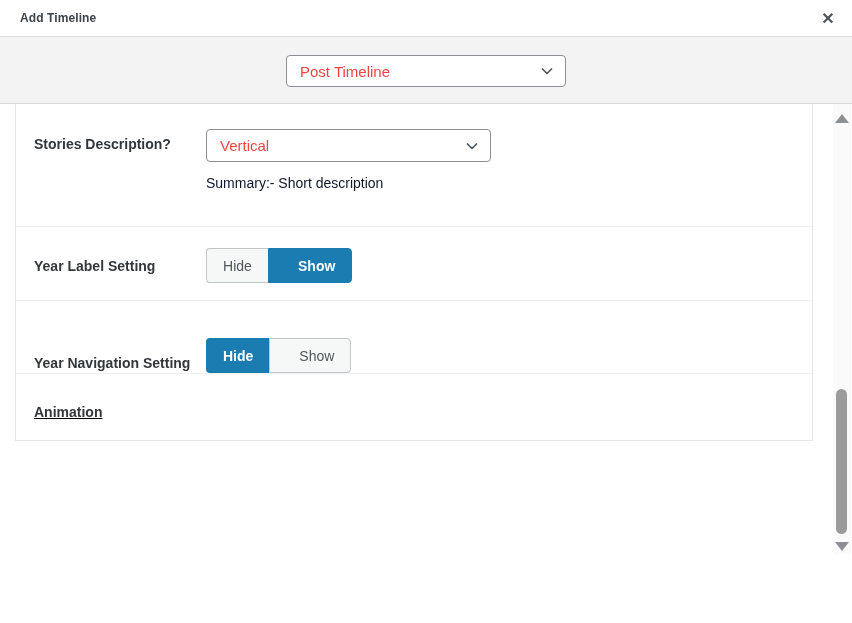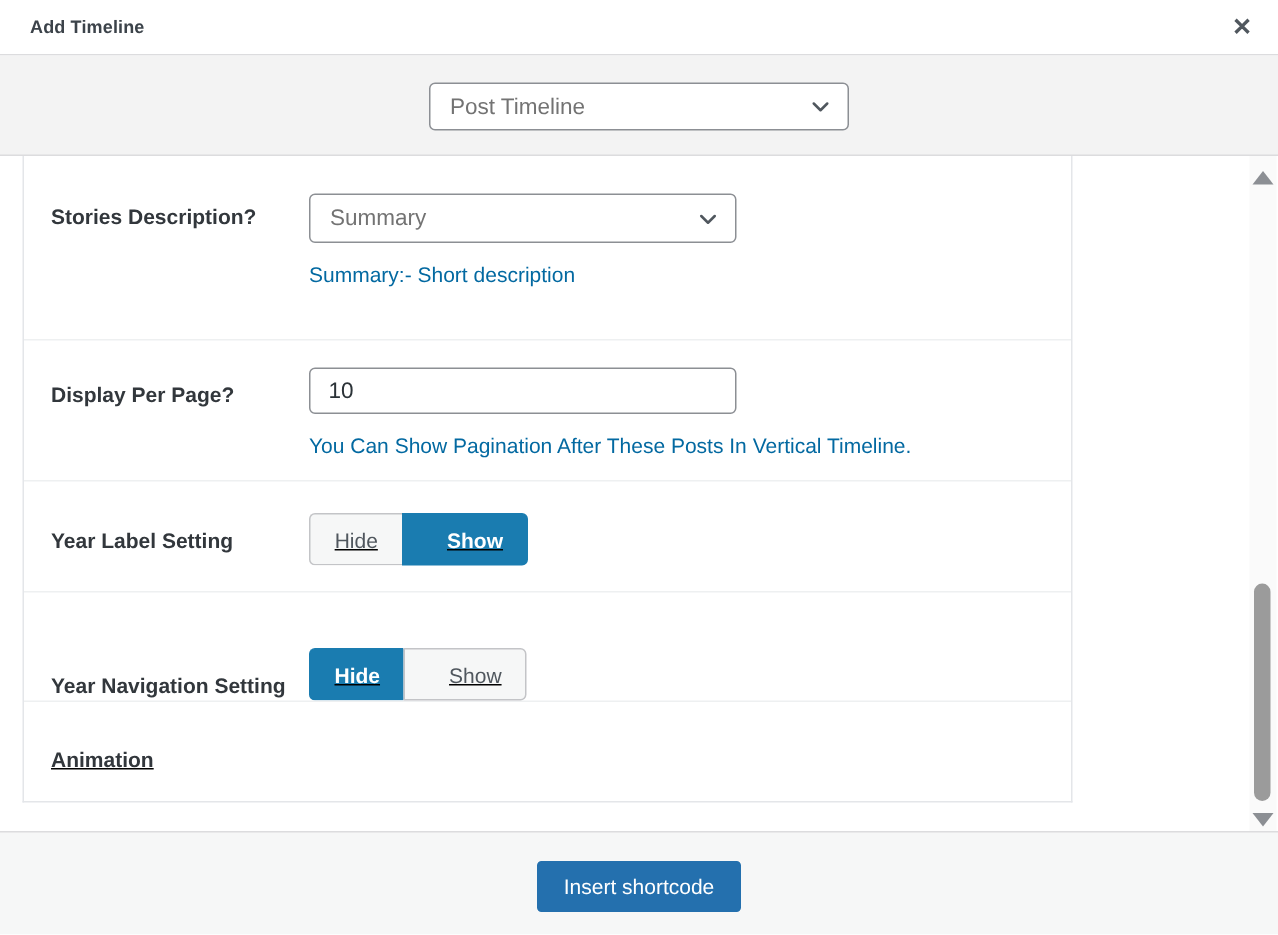--- a/index.html
+++ b/index.html
@@ -14,47 +14,47 @@
   .hdr-title { font-size:12px; font-weight:700; color:#3c434a; letter-spacing:0.1px; }
   .close-btn { position:absolute; right:10px; top:4px; width:28px; height:28px; display:flex;
                align-items:center; justify-content:center; font-size:16px; font-weight:700;
                color:#50575e; cursor:pointer; }
 
   
   .toolbar { position:absolute; top:37px; left:0; right:0; height:67px; background:#f3f3f3;
              border-bottom:1px solid #dcdcde; }
   .select-box { position:relative; background:#fff; border:1px solid #8c8f94; border-radius:4px;
                 display:flex; align-items:center; padding:0 30px 0 13px; font-size:15px;
-                color:#737373; cursor:pointer; }
+                color:#ef4444; cursor:pointer; }
   .select-box .chev { position:absolute; right:10px; top:50%; margin-top:-8px; width:16px; height:16px; }
   .main-select { position:absolute; left:286px; top:18px; width:280px; height:32px; }
 
   
   .scrollarea { position:absolute; top:104px; left:0; right:0; height:450px; background:#fff; }
-  .panel { position:absolute; left:15px; top:0; width:700px;
+  .panel { position:absolute; left:15px; top:0; width:798px;
            border-left:1px solid #e4e6e9; border-right:1px solid #e4e6e9; border-bottom:1px solid #e4e6e9;
            background:#fff; }
   .row { display:flex; align-items:flex-start; border-bottom:1px solid #eef0f1; padding-left:18px; }
   .row:last-child { border-bottom:none;text-decoration:underline; }
   .row-label { width:172px; flex:0 0 172px; font-size:14px; font-weight:700; color:#32373c; line-height:20px; }
   .row-ctl { flex:1; }
 
   .r1 { height:123px; padding-top:25px; } .r1 .row-label { padding-top:5px; }
   .r2 { height:94px;  padding-top:18px; } .r2 .row-label { padding-top:8px; }
   .r3 { height:74px;  padding-top:21px; } .r3 .row-label { padding-top:8px; }
   .r4 { height:73px;  padding-top:20px;align-items:flex-end; } .r4 .row-label { padding-top:2px; }
   .r5 { height:66px;  padding-top:21px; } .r5 .row-label { padding-top:7px; }
 
   .field-select { width:285px; height:33px; }
   .text-input { width:285px; height:31px; border:1px solid #8c8f94; border-radius:4px;
                 padding:0 12px; font-size:15px; color:#2c3338; background:#fff;
                 font-family:"Liberation Sans", sans-serif; }
-  .help { margin-top:11px; font-size:14px; color:#0369a1; line-height:20px; }
+  .help { margin-top:11px; font-size:14px; color:#0f172a; line-height:20px; }
 
-  .toggle { display:inline-flex;text-decoration:underline; }
+  .toggle { display:inline-flex; }
   .tg-btn { height:35px; min-width:62px; padding:0 16px; display:inline-flex; align-items:center;
             justify-content:center; font-size:14px; cursor:pointer; }
   .tg-off { background:#f6f7f7; border:1px solid #c3c4c7; color:#50575e; }
   .tg-on  { background:#1a7cb0; border:1px solid #1a7cb0; color:#fff; font-weight:700; }
   .tg-left  { border-radius:4px 0 0 4px; border-right:none; }
   .tg-right { border-radius:0 4px 4px 0;padding-left:29px; }
 
   
   .sbar { position:absolute; top:0; right:1px; width:18px; height:450px; background:#fafafa; }
   .sb-arrow { position:absolute; left:2px; width:0; height:0; border-left:7px solid transparent;
@@ -92,40 +92,33 @@
     </div>
   </div>
 
   <div class="scrollarea">
     <div class="panel">
 
       <div class="row r1">
         <div class="row-label">Stories Description?</div>
         <div class="row-ctl">
           <div class="select-box field-select">
-            <span>Summary</span>
+            <span>Vertical</span>
             <span class="chev">
               <svg width="16" height="16" viewBox="0 0 16 16">
                   <path d="M3.5 6l4.5 4.5L12.5 6" fill="none" stroke="#50575e" stroke-width="1.7" stroke-linecap="round" stroke-linejoin="round"></path>
                 </svg>
             </span>
           </div>
           <div class="help">
             <div>Summary:- Short description</div>
           </div>
         </div>
       </div>
 
-      <div class="row r2">
-        <div class="row-label">Display Per Page?</div>
-        <div class="row-ctl">
-          <input class="text-input" type="text" value="10" style="">
-          <div class="help">You Can Show Pagination After These Posts In Vertical Timeline.</div>
-        </div>
-      </div>
 
       <div class="row r3">
         <div class="row-label">Year Label Setting</div>
         <div class="row-ctl">
           <div class="toggle">
             <div class="tg-btn tg-off tg-left">Hide</div>
             <div class="tg-btn tg-on tg-right">Show</div>
           </div>
         </div>
       </div>
@@ -146,17 +139,14 @@
 
     </div>
 
     <div class="sbar">
       <div class="sb-arrow sb-up"></div>
       <div class="sb-thumb"></div>
       <div class="sb-arrow sb-down"></div>
     </div>
   </div>
 
-  <div class="ftr">
-    <button class="insert-btn">Insert shortcode</button>
-  </div>
 
 </div>
 
 </body></html>

